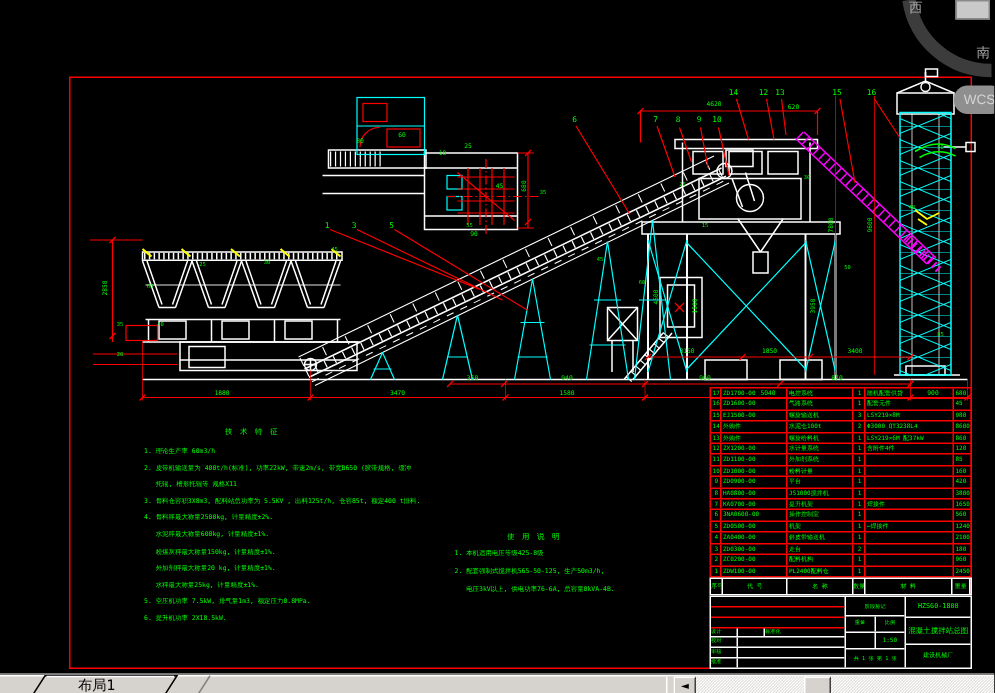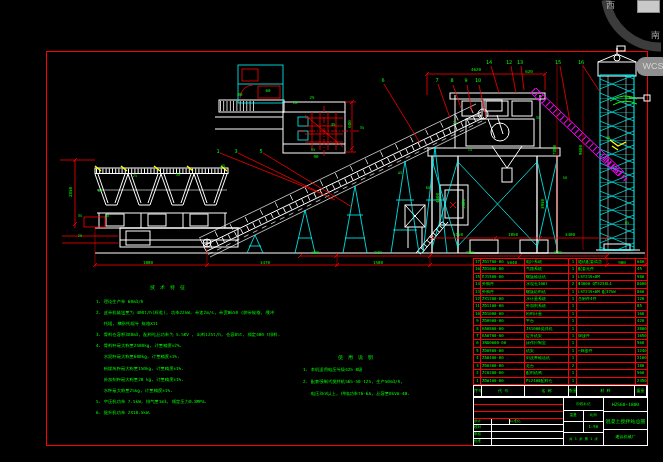--- a/index.html
+++ b/index.html
@@ -475,14 +475,27 @@
 
     <svg width="663" height="60" style="left:0;top:0;">
       <path d="M606,0 A55,55 0 0 0 661,47" stroke="#3c3c3c" stroke-width="9" fill="none"></path>
     </svg>
     <div id="vc-face"></div>
     <div id="vc-west">西</div>
     <div id="vc-south">南</div>
     <div id="wcs-pill">WCS</div>
   </div>
 
+  <div id="bottombar">
+    <svg id="tabsvg" width="200" height="13">
+      <path d="M22,13 L30,0.5 L118,0.5 L110,13 Z" fill="#d6d3ce" stroke="#000" stroke-width="1"></path>
+      <path d="M31,1 L116,1" stroke="#ffffff" stroke-width="1"></path>
+      <path d="M132,13 L140,0.5" stroke="#808080" stroke-width="1"></path>
+      <text x="52" y="10" font-size="9.5" fill="#000000" font-family="DejaVu Sans, sans-serif">布局1</text>
+    </svg>
+    <div id="hsplit"></div>
+    <div id="sb-left">◄</div>
+    <div id="sb-track">
+      <div id="sb-thumb"></div>
+    </div>
+  </div>
 
 </div>
 
 </body></html>

